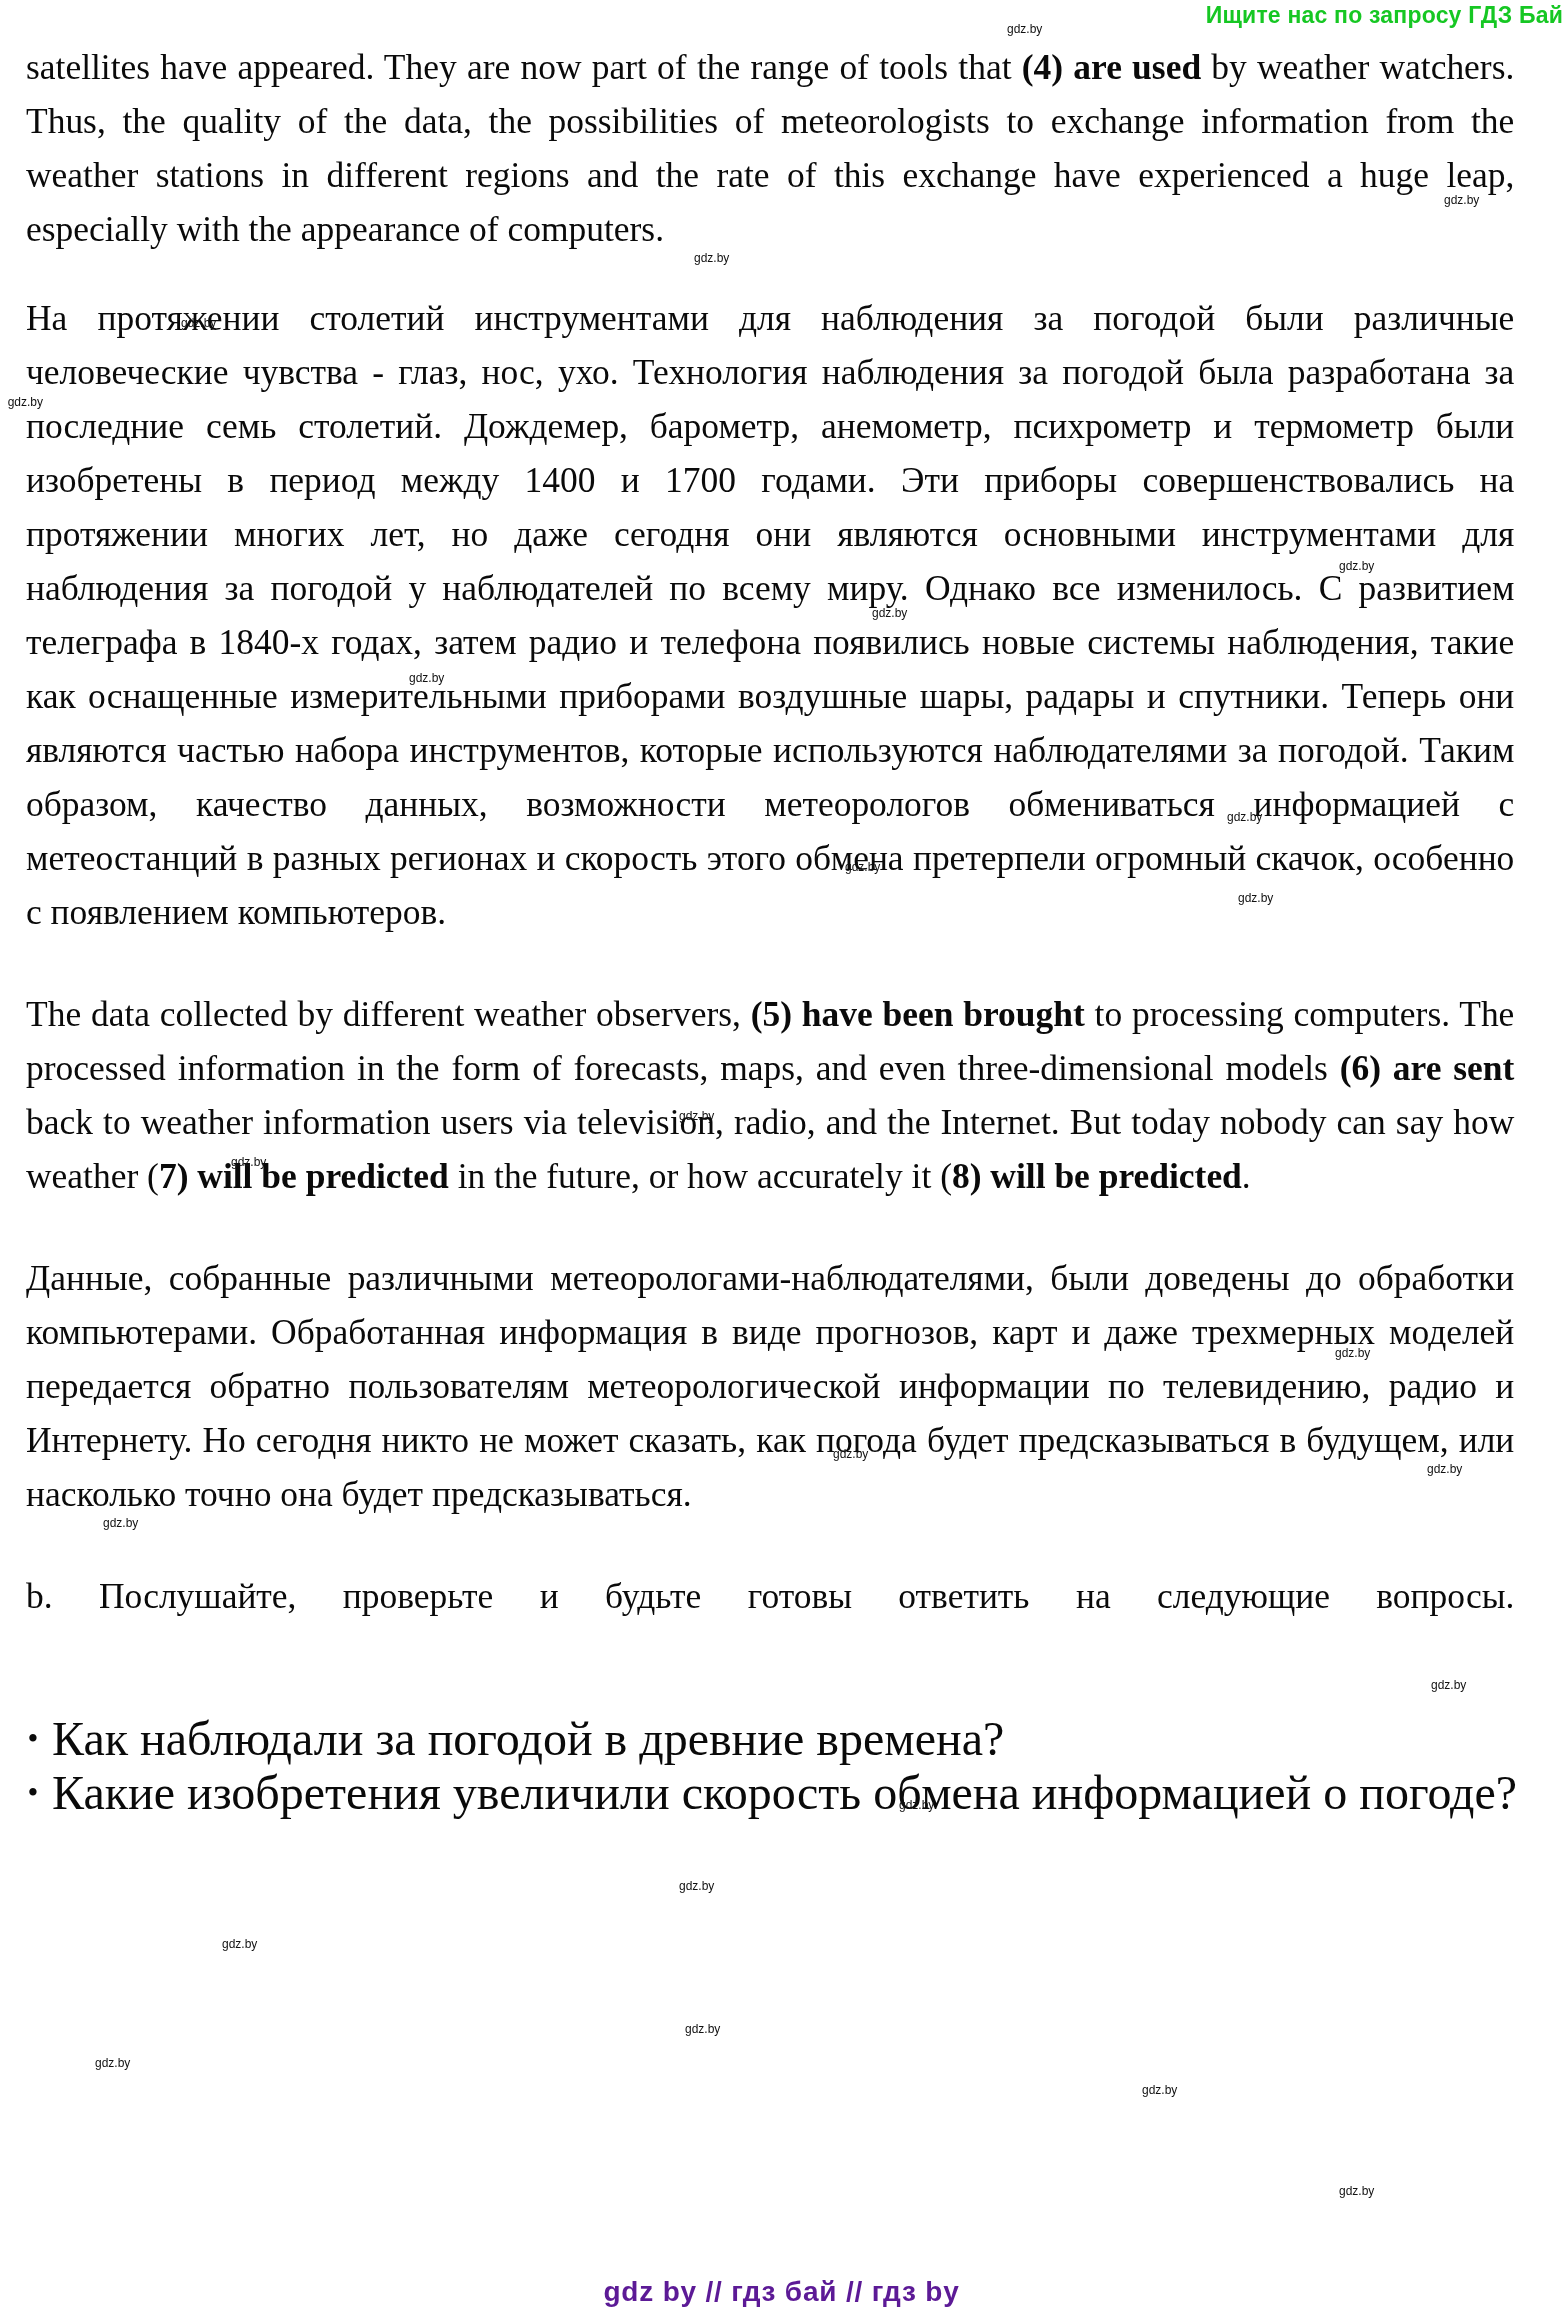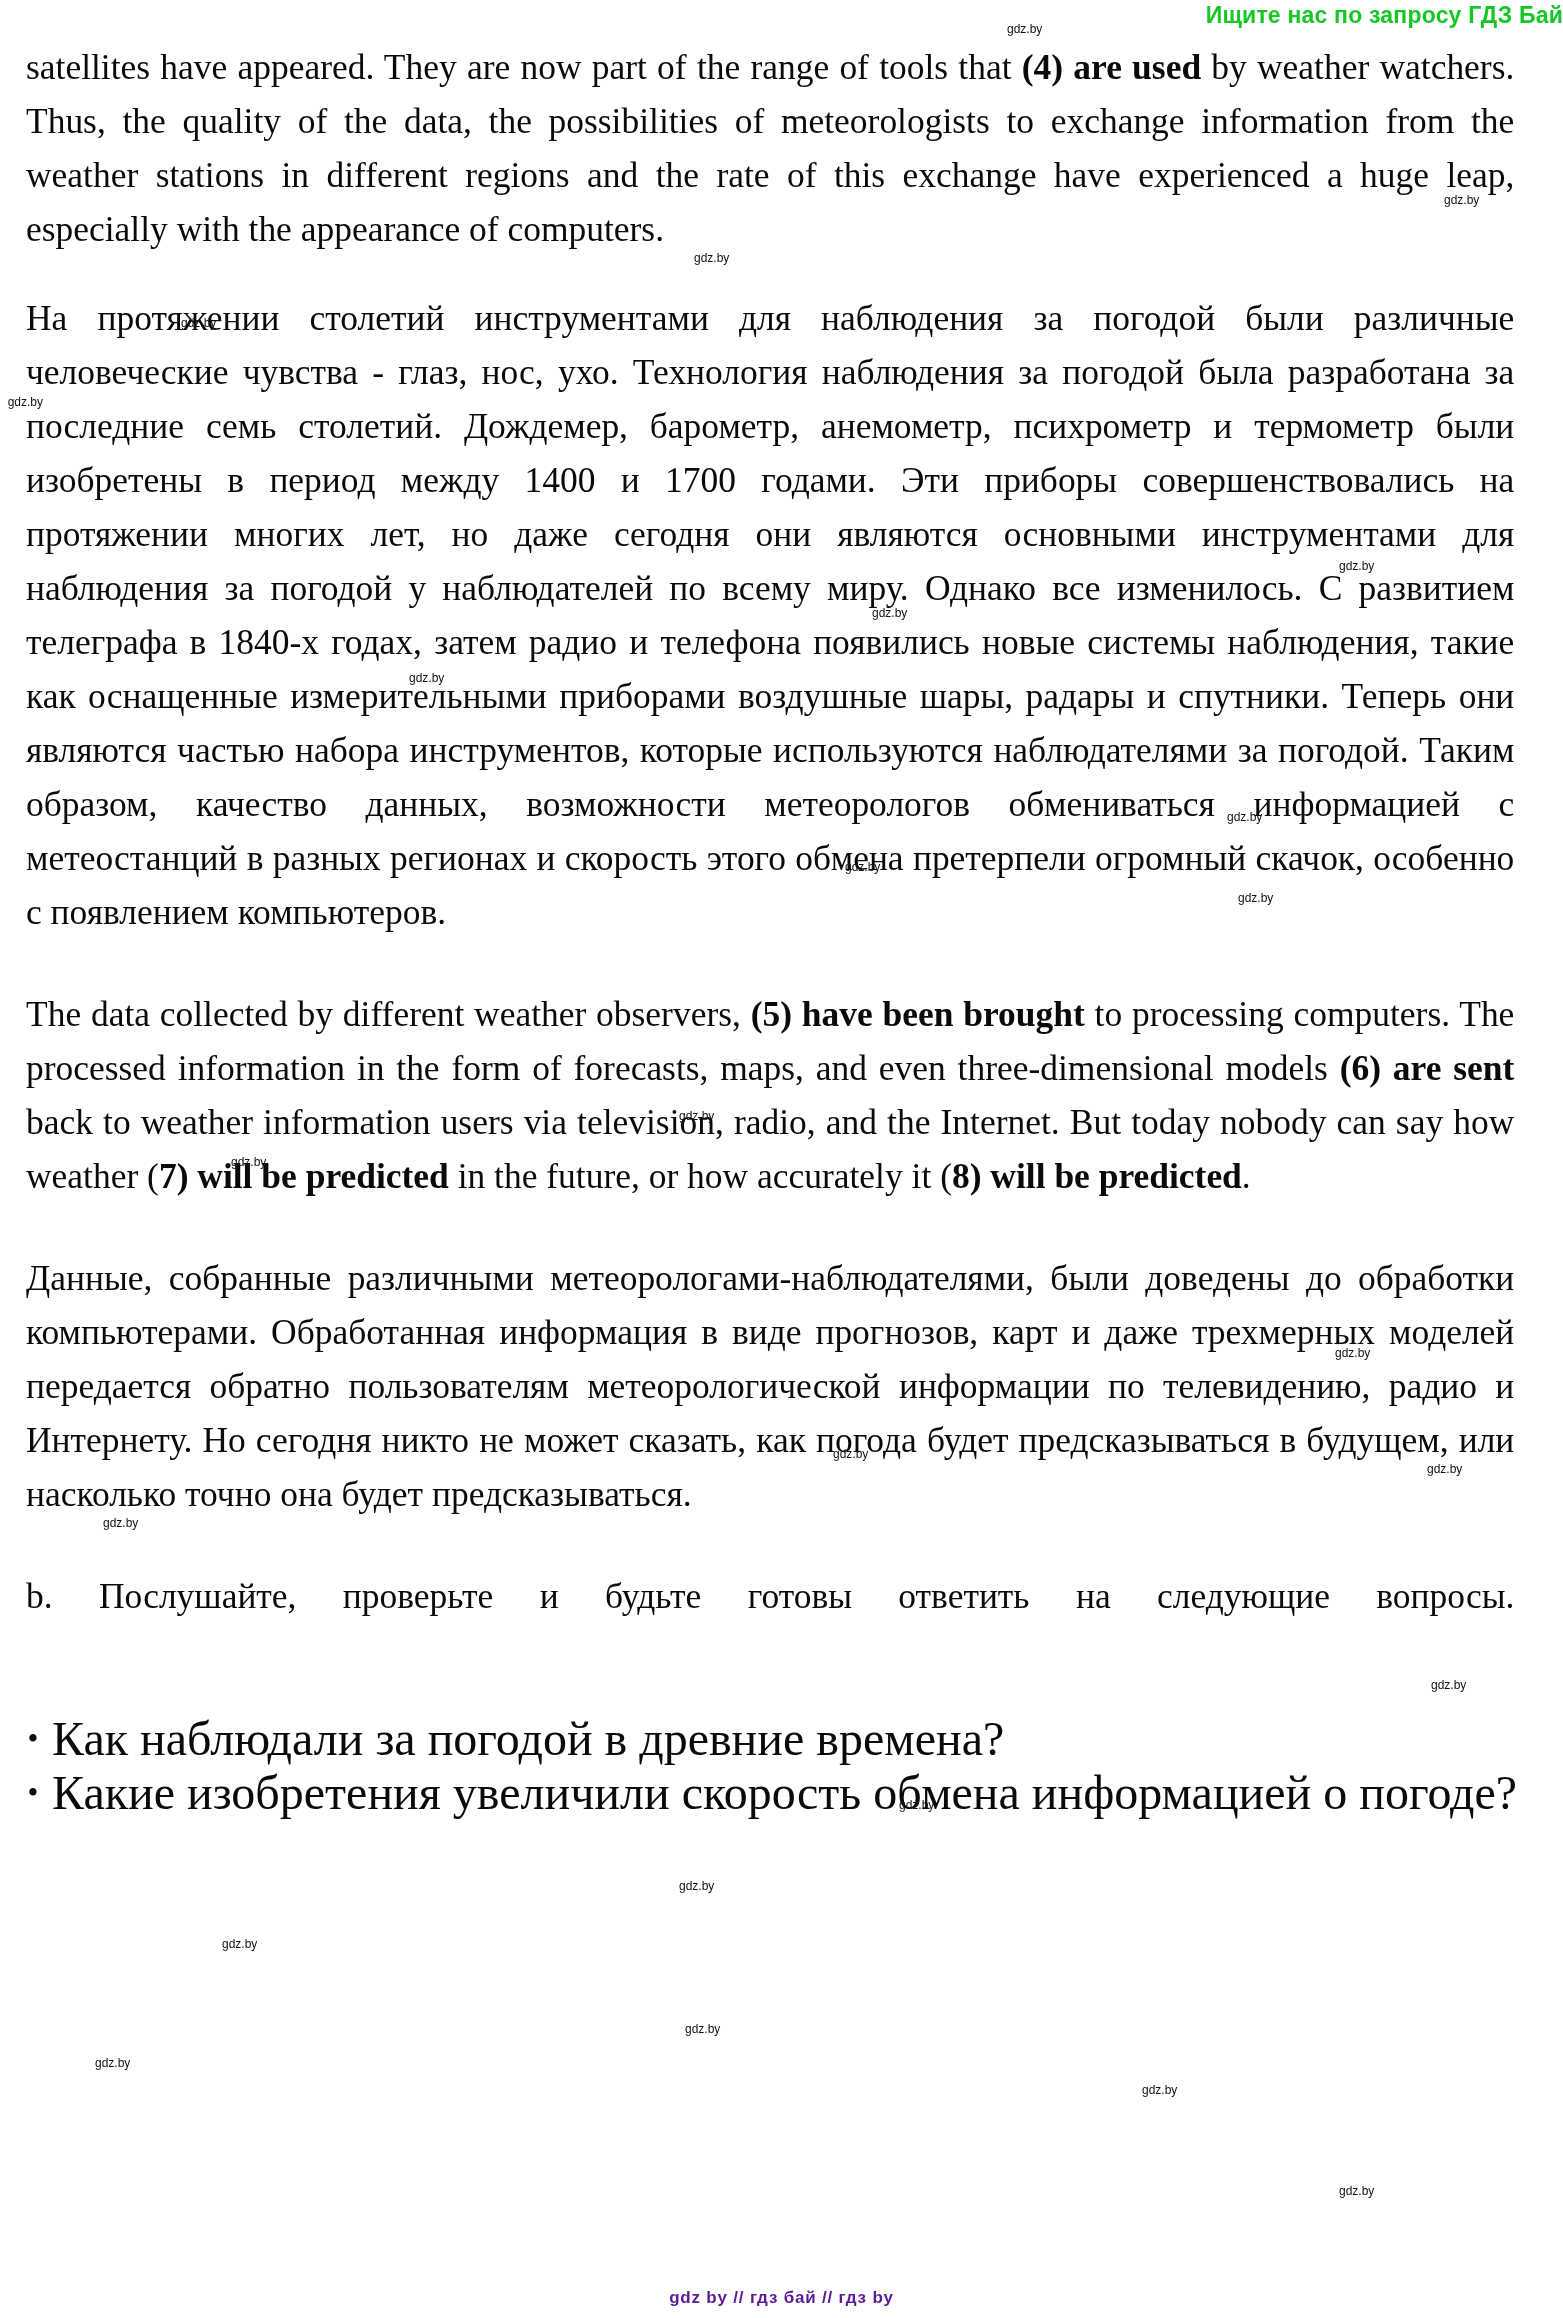--- a/index.html
+++ b/index.html
@@ -76,21 +76,21 @@
     pointer-events:none;
   }
 
   
   .site-footer{
     position:absolute;bottom:10.8px;left:0;width:100%;
     text-align:center;
     color:#5c1a96;
     font-family:"Liberation Sans","DejaVu Sans",sans-serif;
     font-weight:bold;
-    font-size:17px;
+    font-size:28px;
     letter-spacing:0.8px;
     white-space:nowrap;
   }
 </style>
 </head>
 <body>
 
 <div class="site-header">Ищите нас по запросу ГДЗ Бай</div>
 
 <div class="page">

